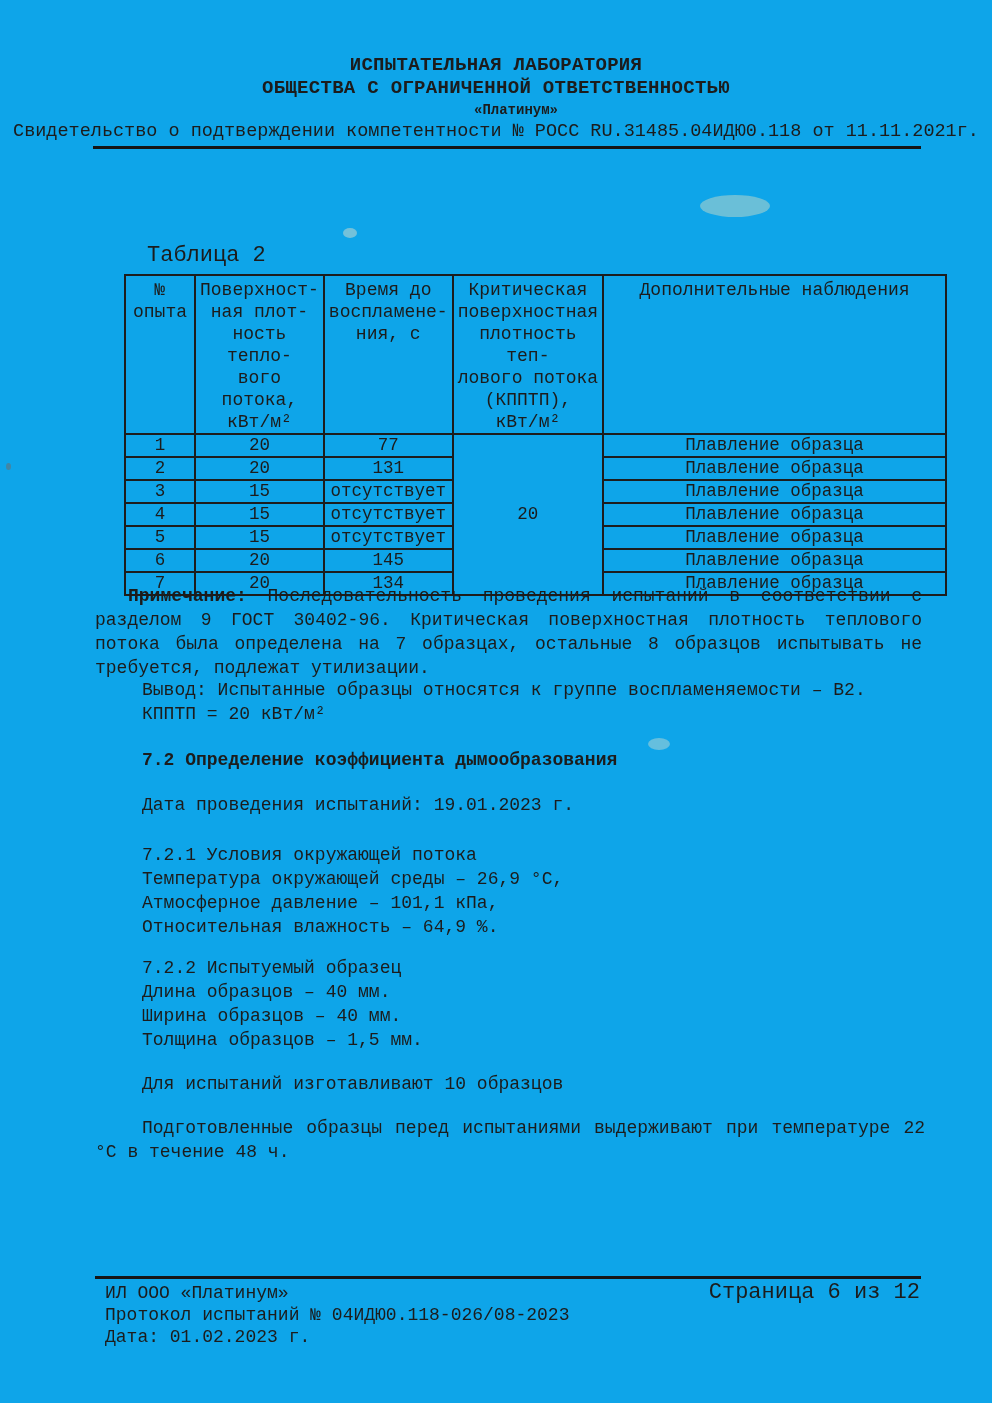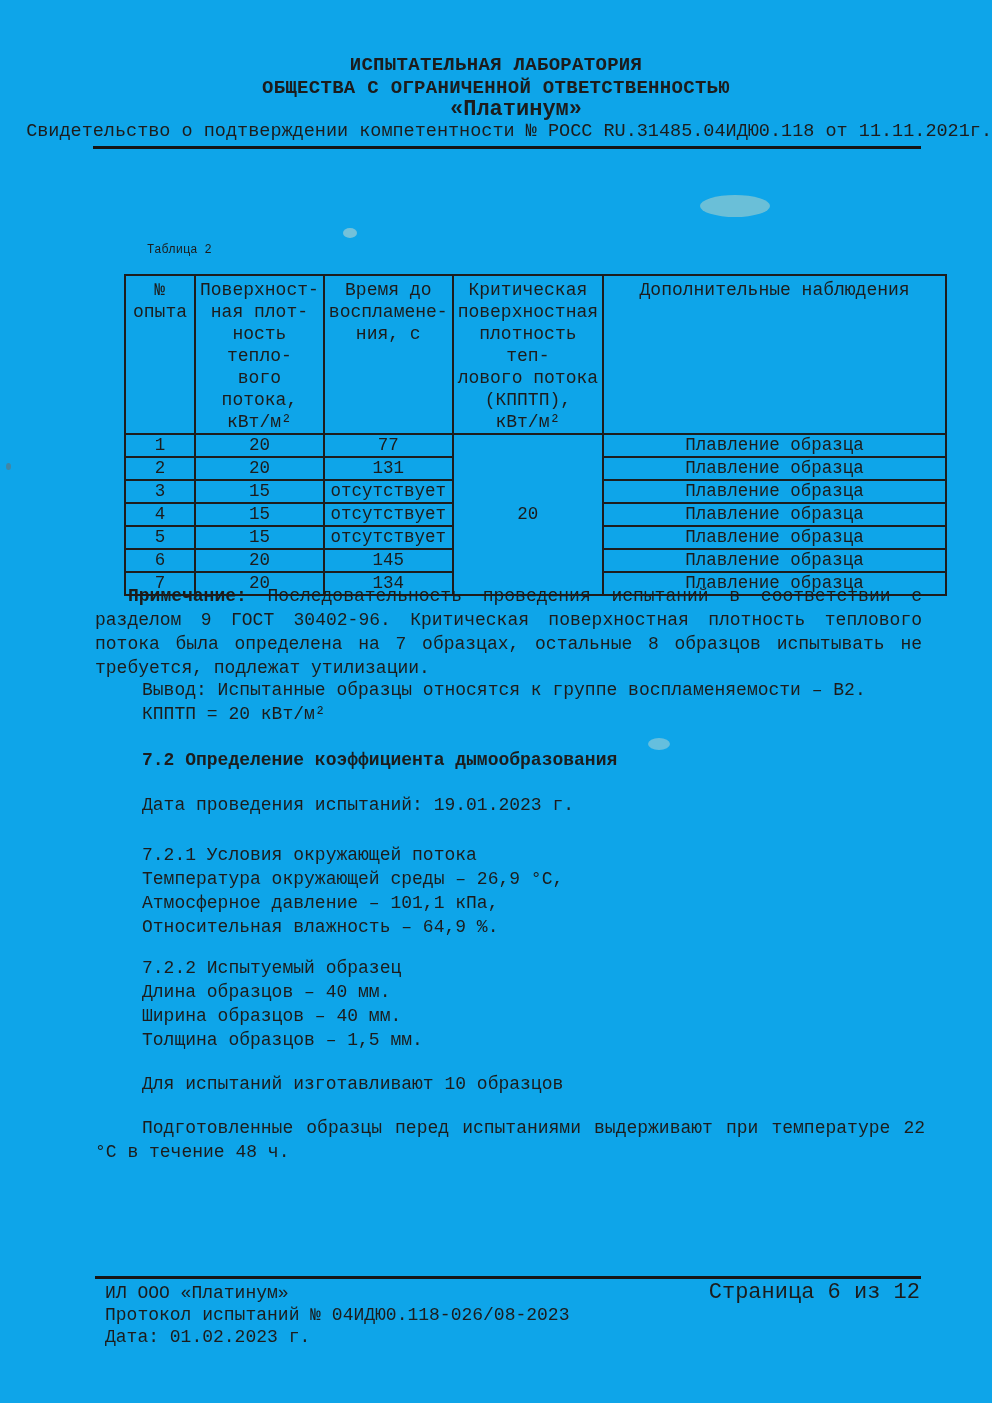--- a/index.html
+++ b/index.html
@@ -7,26 +7,26 @@
     position:relative;
     width:992px;height:1403px;
     background:#0ea5e9;
     font-family:Liberation Mono, monospace;
     color:#1c1c1c;
     overflow:hidden;
   }
   
   .doc-header{position:absolute;top:54px;left:0;width:100%;text-align:center;}
   .hdr-l1,.hdr-l2{font-size:19px;font-weight:bold;line-height:23px;letter-spacing:.3px;}
-  .hdr-l3{font-size:22px;font-weight:bold;line-height:20px;margin-left:40px;}
-  .hdr-l4{font-size:18.5px;line-height:23px;text-align:right;}
+  .hdr-l3{font-size:14px;font-weight:bold;line-height:20px;margin-left:40px;}
+  .hdr-l4{font-size:18.5px;line-height:23px;}
   .hdr-rule{position:absolute;top:146px;left:93px;width:828px;height:3px;background:#151515;}
 
   
-  .tbl-caption{position:absolute;top:243px;left:147px;font-size:12px;}
+  .tbl-caption{position:absolute;top:243px;left:147px;font-size:22px;}
   table.results{
     position:absolute;top:274px;left:124px;
     border-collapse:collapse;table-layout:fixed;
     font-size:18px;
   }
   table.results th,table.results td{
     border:2px solid #1d1d1d;
     padding:0 4px;
     overflow:hidden;
   }

